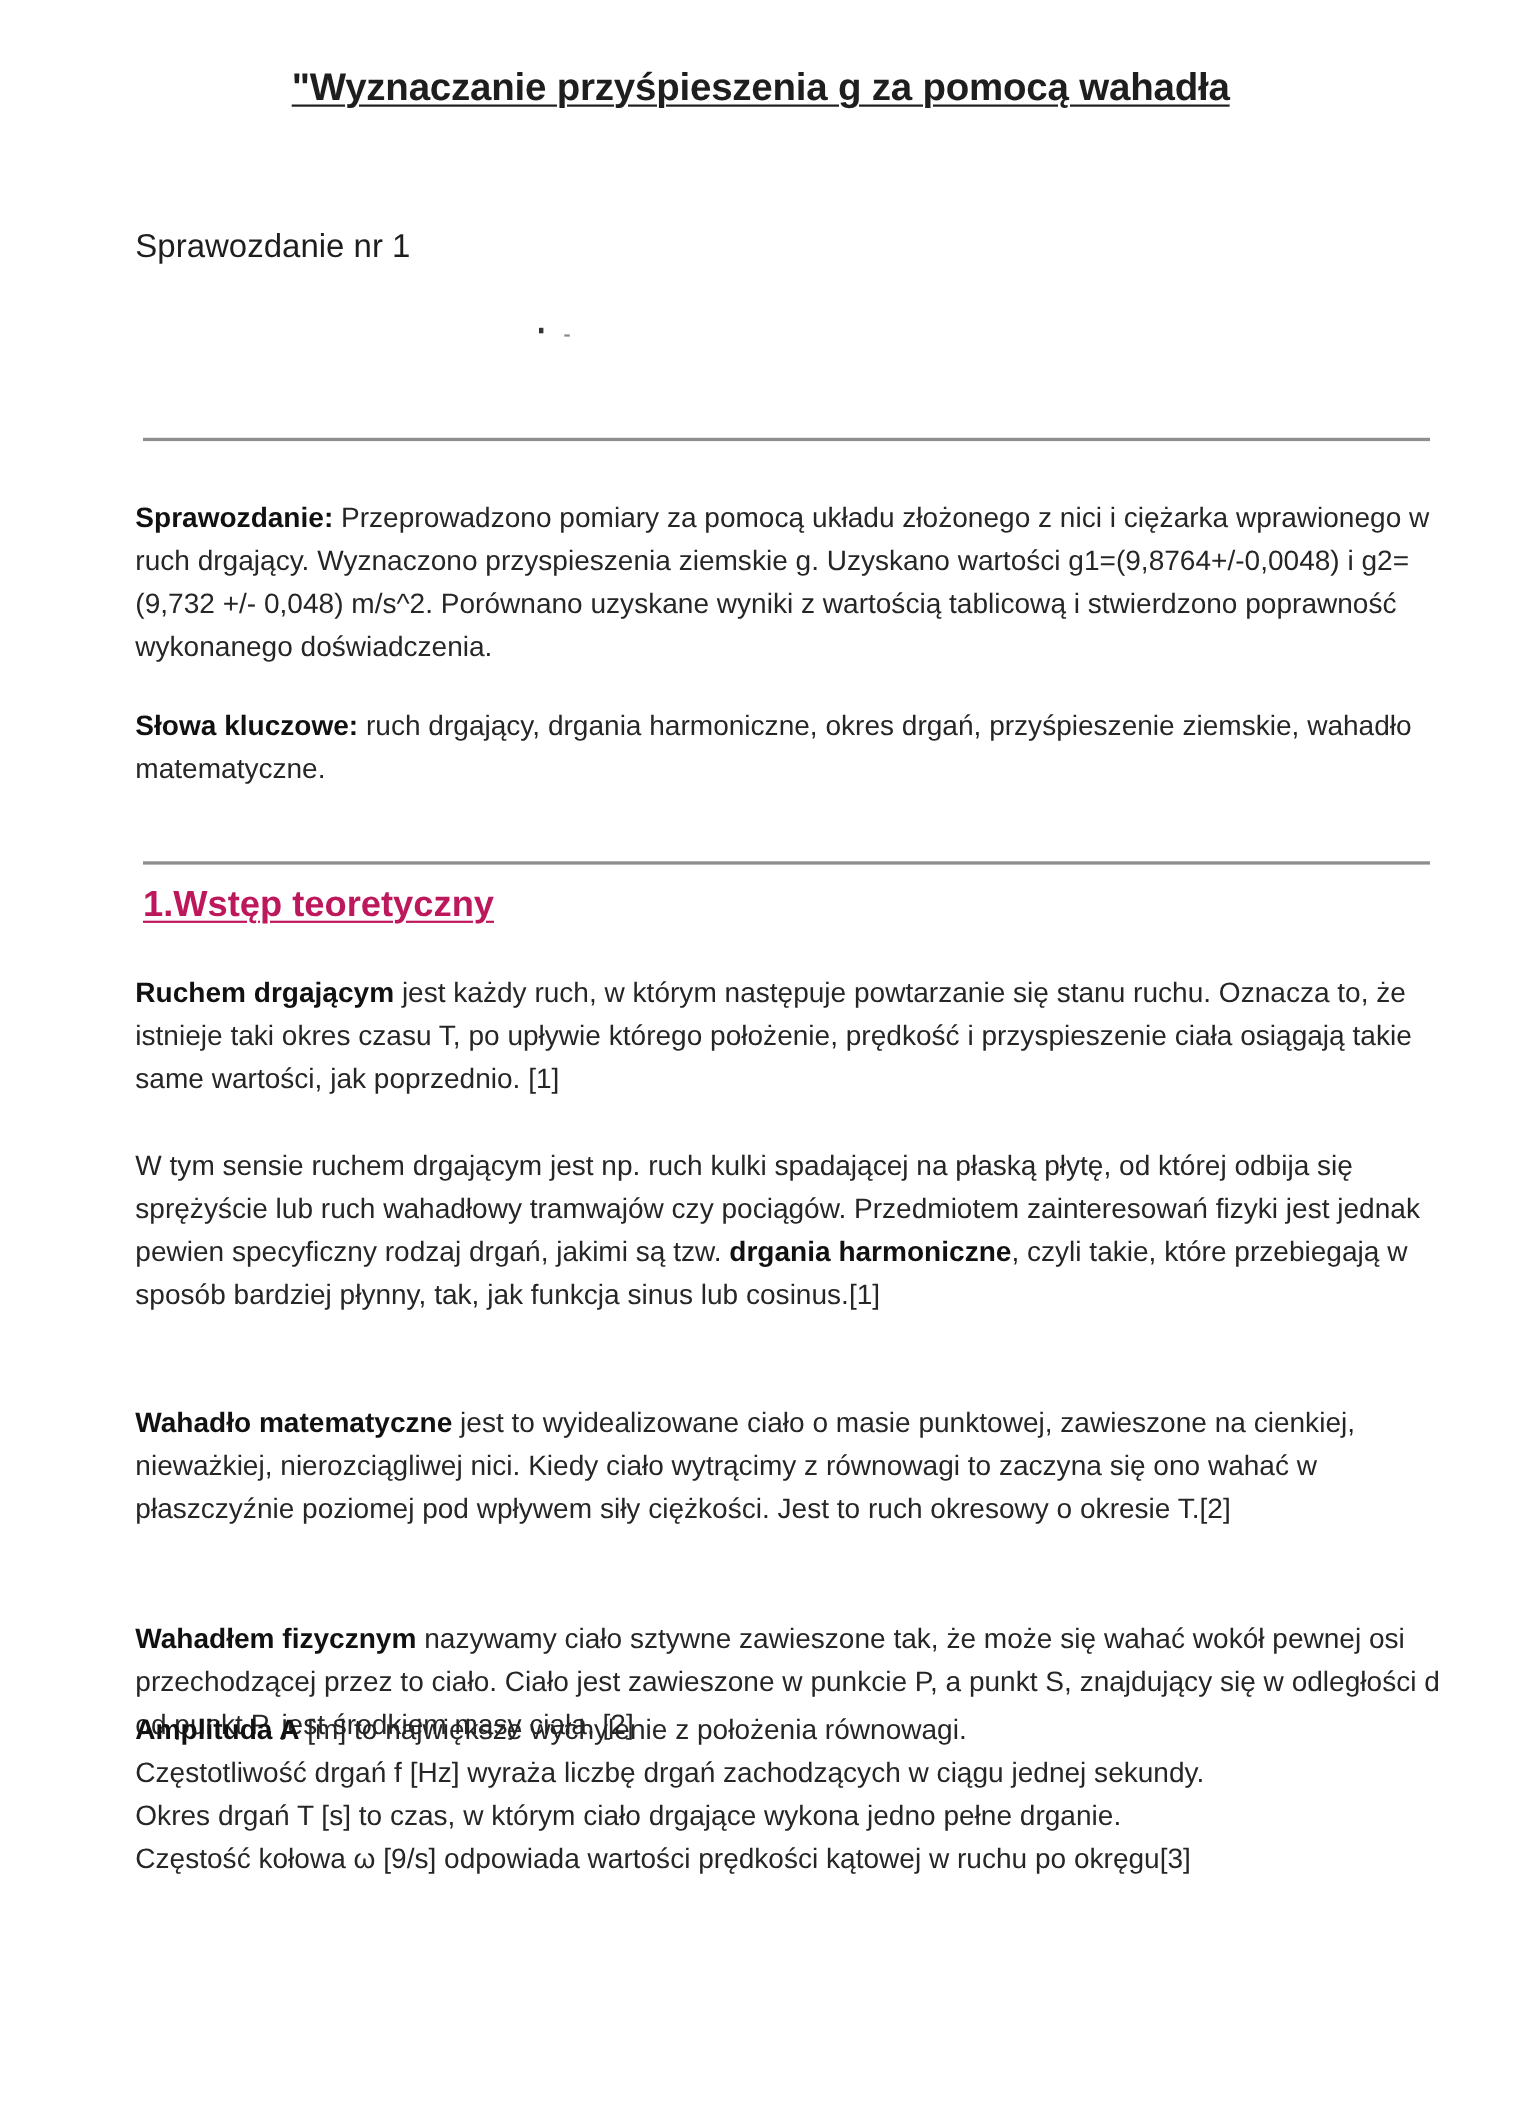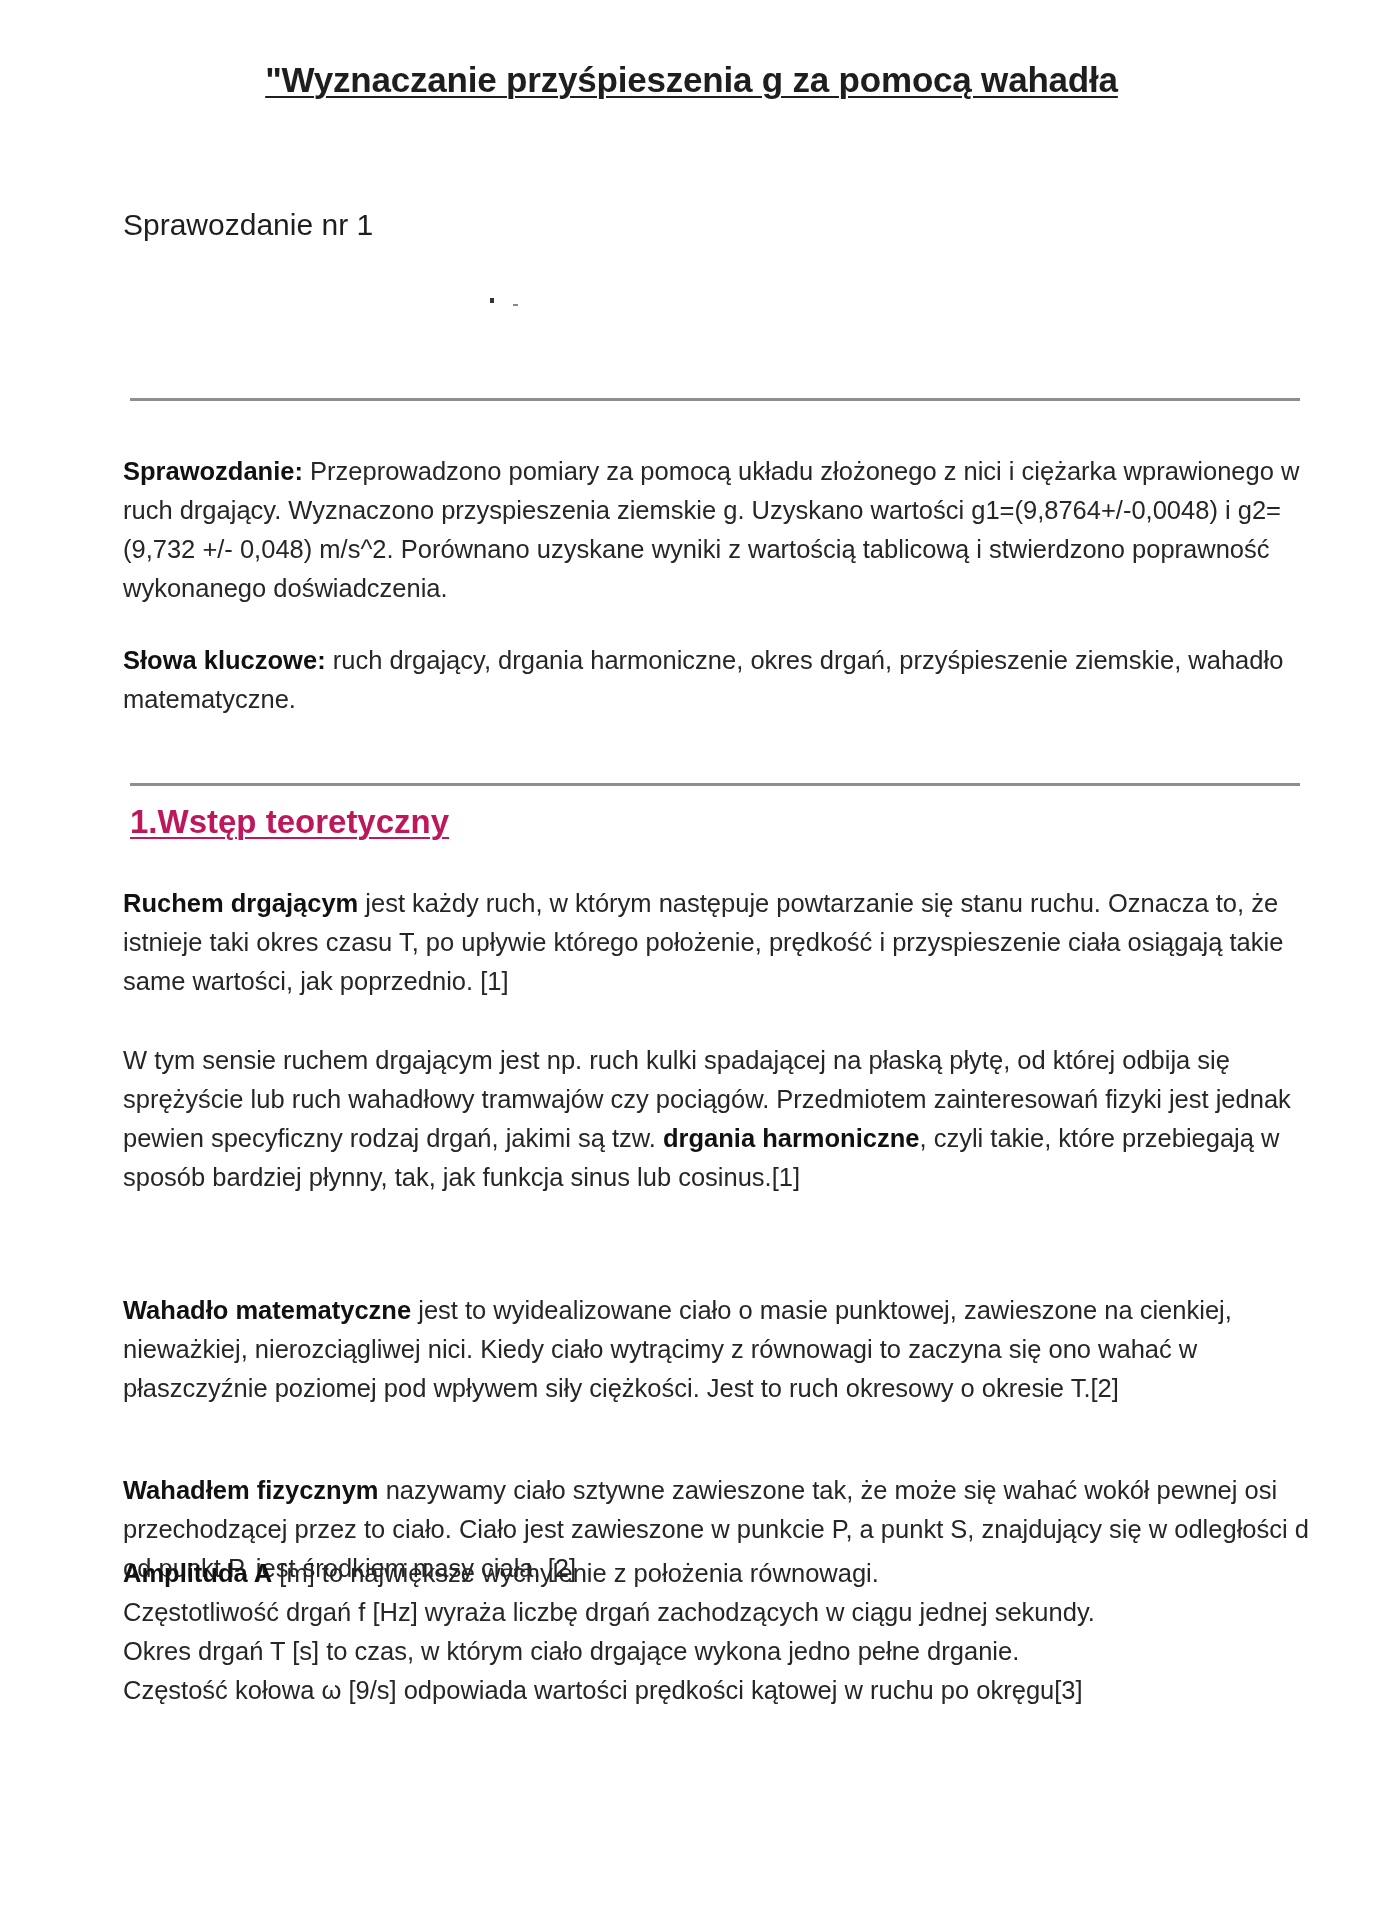--- a/index.html
+++ b/index.html
@@ -37,21 +37,21 @@
     .p-abstract { top: 452px; }
     .p-keywords { top: 629px; margin-top: 12px; }
     .heading {
       position: absolute; left: 130px; top: 800px;
       font-weight: bold; font-size: 33px; line-height: 44px;
       text-decoration: underline; text-decoration-thickness: 2px; text-underline-offset: 4px;
       color: #be185d;
     }
     .p1 { top: 884px; }
     .p2 { top: 1041px; }
-    .p3 { top: 1275px; margin-top: 16px; }
+    .p3 { top: 1275px; }
     .p4 { top: 1471px; }
     .p5 { top: 1554px; }
     .line { display: block; }
   </style>
 </head>
 <body>
 
 <div class="title">
   <span>"Wyznaczanie przyśpieszenia g za pomocą wahadła</span>
 </div>

